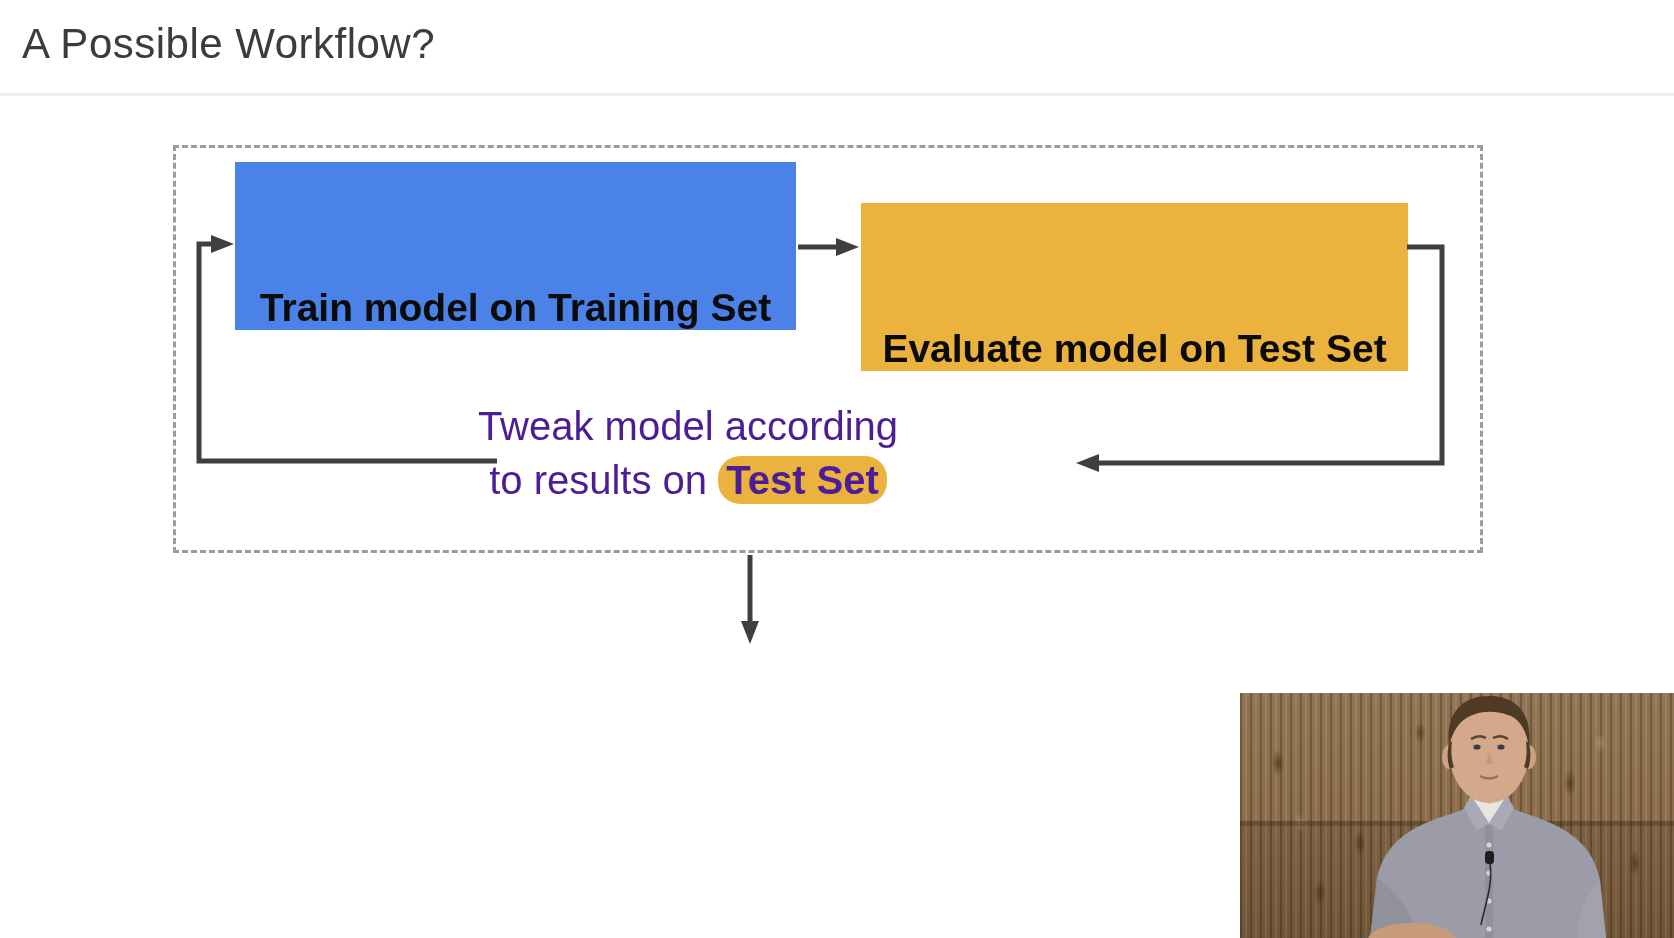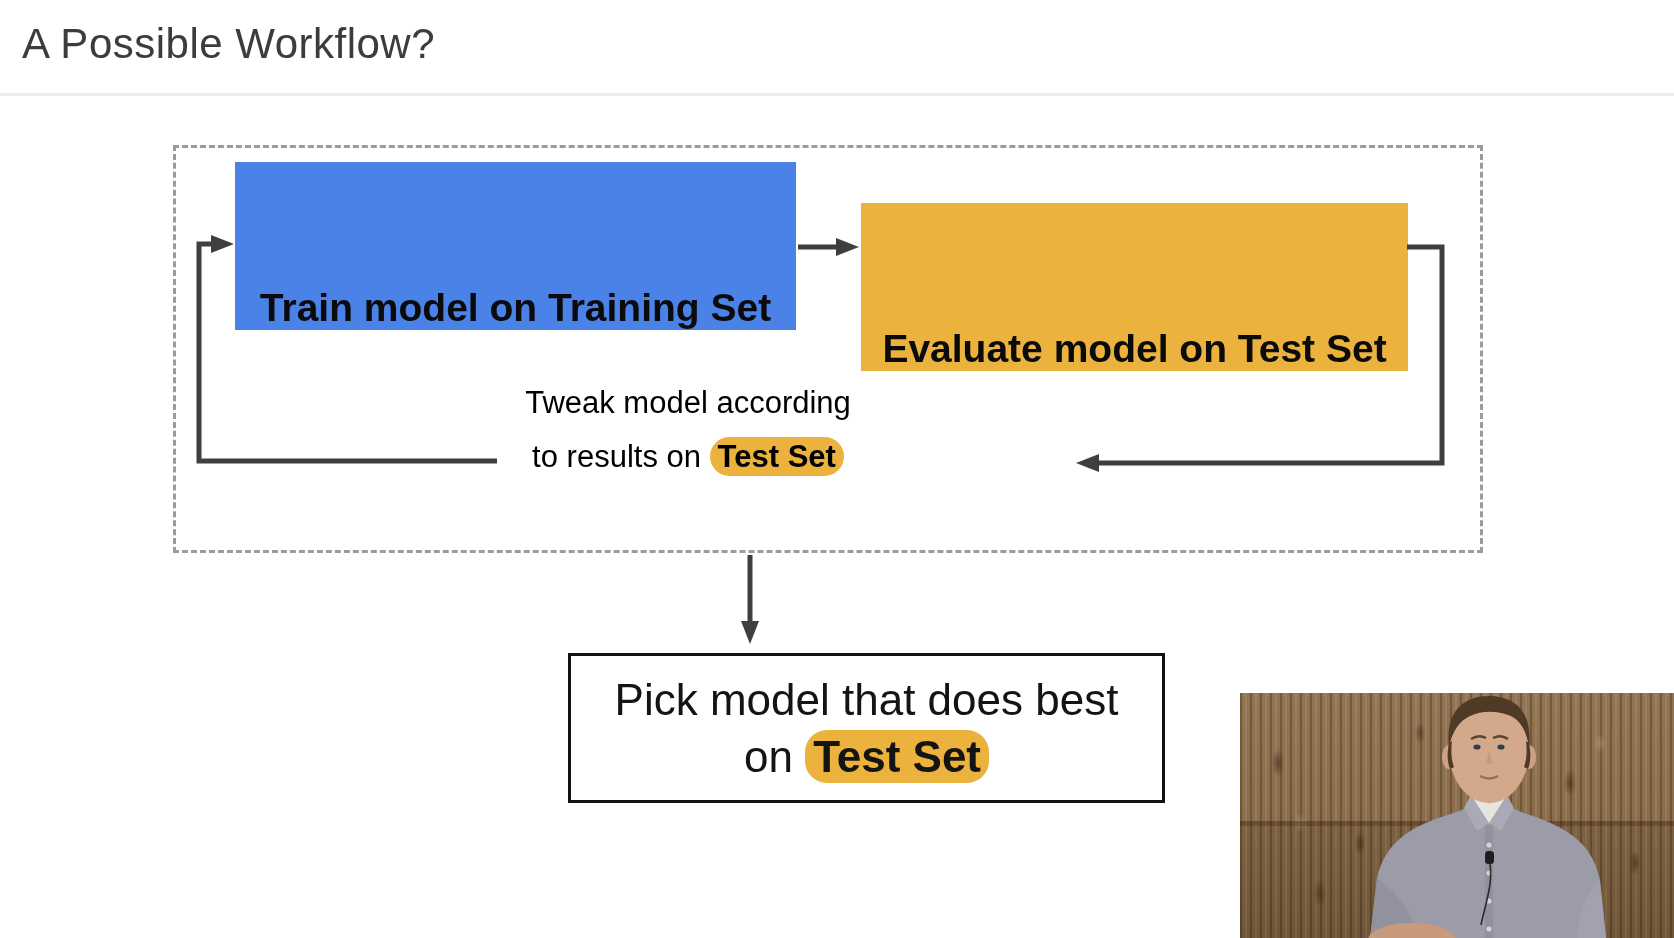--- a/index.html
+++ b/index.html
@@ -22,22 +22,22 @@
   
   .loop-box{position:absolute;left:173px;top:145px;width:1310px;height:408px;
     border:3px dashed var(--dashed-border);background:transparent;}
 
   
   .node{position:absolute;display:flex;align-items:flex-end;justify-content:center;
     font-weight:bold;font-size:39px;color:#0b0b0b;text-align:center;}
   .train-box{left:235px;top:162px;width:561px;height:168px;background:var(--train-blue);}
   .evaluate-box{left:861px;top:162px;width:547px;height:168px;background:var(--accent-orange);margin-top:41px;}
 
-  .tweak-note{position:absolute;left:438px;top:376px;width:500px;text-align:center;
-    font-size:31px;line-height:54px;color:#000000;}
+  .tweak-note{position:absolute;left:438px;top:399px;width:500px;text-align:center;
+    font-size:40px;line-height:54px;color:#4c1d95;}
   .tweak-note .line{white-space:pre-wrap;}
   .hl{background:var(--accent-orange);font-weight:bold;padding:2px 8px;border-radius:22px;}
 
   .pick-box{position:absolute;left:568px;top:653px;width:597px;height:150px;
     border:3px solid #111;background:#fff;display:flex;flex-direction:column;
     align-items:center;justify-content:center;font-size:44px;line-height:57px;color:#141414;}
   .pick-box .line{white-space:pre-wrap;text-align:center;}
 
   
   .arrows{position:absolute;left:0;top:0;width:1674px;height:938px;pointer-events:none;}
@@ -79,24 +79,20 @@
 
   <div class="node evaluate-box">
     <span>Evaluate model on Test Set</span>
   </div>
 
   <div class="tweak-note">
     <div class="line">Tweak model according</div>
     <div class="line"><span>to results on </span><span class="hl">Test Set</span></div>
   </div>
 
-  <div class="pick-box">
-    <div class="line">Pick model that does best</div>
-    <div class="line"><span>on </span><span class="hl">Test Set</span></div>
-  </div>
 
   <svg class="arrows" width="1674" height="938" viewBox="0 0 1674 938">
     <defs>
       <marker id="ah" markerUnits="userSpaceOnUse" markerWidth="26" markerHeight="22" refX="1" refY="10" orient="auto">
         <path d="M1,1 L24,10 L1,19 Z" fill="#3f3f3f"></path>
       </marker>
     </defs>
     <path d="M798,247 H836" fill="none" stroke="#3f3f3f" stroke-width="5" marker-end="url(#ah)"></path>
     <path d="M497,461 H199 V244 H211" fill="none" stroke="#3f3f3f" stroke-width="5" marker-end="url(#ah)"></path>
     <path d="M1407,247 H1442 V463 H1099" fill="none" stroke="#3f3f3f" stroke-width="5" marker-end="url(#ah)"></path>

